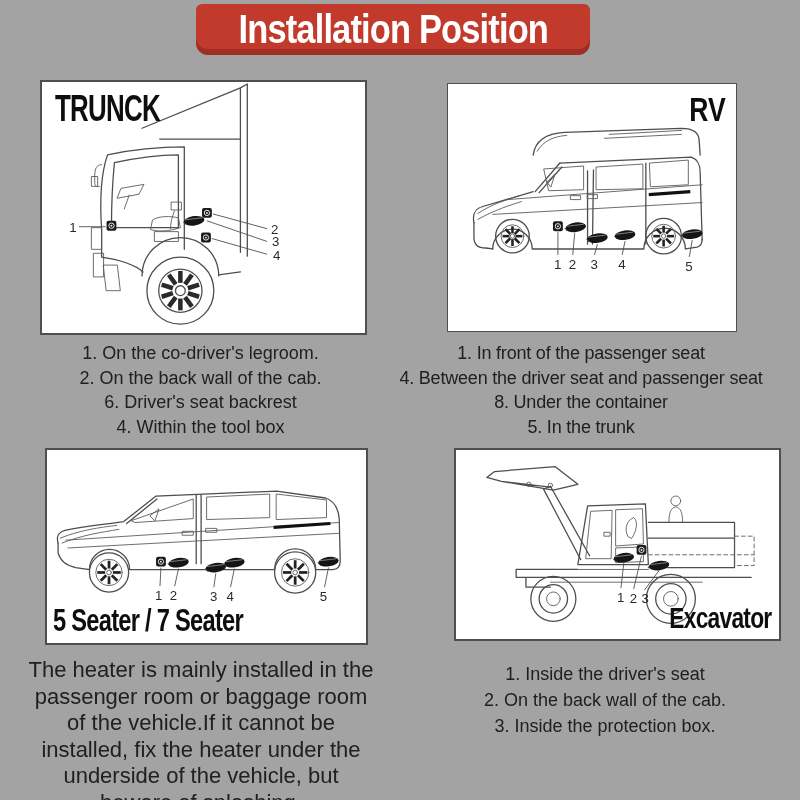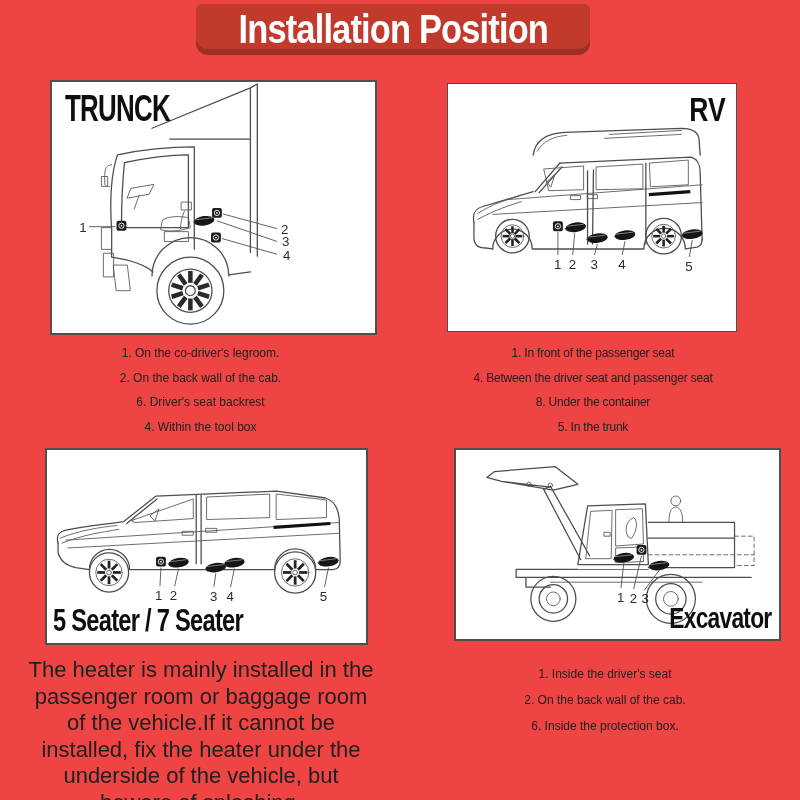--- a/index.html
+++ b/index.html
@@ -1,44 +1,44 @@
 <!DOCTYPE html>
 <html><head>
 <meta charset="utf-8">
 <style>
   html,body{margin:0;padding:0;background:#ffffff;}
-  .stage{position:relative;width:800px;height:800px;background:#ef4444;overflow:hidden;
+  .stage{position:relative;width:800px;height:800px;background:#a3a3a3;overflow:hidden;
          font-family:"Liberation Sans",sans-serif;color:#1f1f1f;}
 
   
   .banner{position:absolute;left:196px;top:4px;width:394px;height:51px;
           background:#c13a2c;border-radius:6px 6px 12px 12px;
           box-shadow:inset 0 -6px 0 rgba(0,0,0,.18);
           display:flex;align-items:center;justify-content:center;}
   .banner-title{color:#ffffff;font-weight:bold;font-size:41px;letter-spacing:-1px;
                 transform:scaleX(.84);transform-origin:center center;white-space:nowrap;}
 
   
   .panel{position:absolute;border:2px solid #4f4f4f;background:#ffffff;box-sizing:border-box;}
   .panel svg{position:absolute;left:0;top:0;}
-  #panel-truck{left:50px;top:80px;width:327px;height:255px;}
+  #panel-truck{left:40px;top:80px;width:327px;height:255px;}
   #panel-rv{left:447px;top:83px;width:290px;height:249px;border-width:1.5px;text-decoration:underline;}
   #panel-seater{left:45px;top:448px;width:323px;height:197px;}
   #panel-excavator{left:454px;top:448px;width:327px;height:193px;}
 
   .panel-label{position:absolute;font-weight:bold;color:#0e0e0e;white-space:nowrap;z-index:3;}
   .lbl-truck{left:13px;top:6px;font-size:36px;transform:scaleX(.72);transform-origin:left top;letter-spacing:-1px;}
   .lbl-rv{right:10px;top:6px;font-size:34px;transform:scaleX(.78);transform-origin:right top;}
   .lbl-seater{left:6px;bottom:4px;font-size:32px;transform:scaleX(.74);transform-origin:left bottom;letter-spacing:-1px;}
   .lbl-excavator{right:8px;bottom:4px;font-size:30px;transform:scaleX(.76);transform-origin:right bottom;letter-spacing:-1px;}
 
   
-  .caption{position:absolute;text-align:center;font-size:12px;line-height:24.5px;color:#202020;}
+  .caption{position:absolute;text-align:center;font-size:18px;line-height:24.5px;color:#202020;}
   #cap-truck{left:28px;top:341px;width:345px;}
-  #cap-rv{left:387px;top:341px;width:412px;letter-spacing:-0.2px;}
+  #cap-rv{left:375px;top:341px;width:412px;letter-spacing:-0.2px;}
   #note{left:27px;top:657px;width:348px;font-size:22px;line-height:26.5px;}
   #cap-excavator{left:420px;top:661px;width:370px;line-height:26px;}
 
   
   svg .ln{fill:none;stroke:#4d4d4d;stroke-width:1.3;stroke-linecap:round;stroke-linejoin:round;}
   svg .ln-thin{fill:none;stroke:#5a5a5a;stroke-width:0.9;stroke-linecap:round;}
   svg .leader{fill:none;stroke:#4d4d4d;stroke-width:0.9;}
   svg text.num{font-family:"Liberation Sans",sans-serif;font-size:13.5px;fill:#2c2c2c;}
 </style>
 </head>
@@ -310,16 +310,16 @@
     <div>4. Between the driver seat and passenger seat</div>
     <div>8. Under the container</div>
     <div>5. In the trunk</div>
   </div>
 
   <div class="caption" id="note">The heater is mainly installed in the passenger room or baggage room of the vehicle.If it cannot be installed, fix the heater under the underside of the vehicle, but beware of splashing.</div>
 
   <div class="caption" id="cap-excavator">
     <div>1. Inside the driver's seat</div>
     <div>2. On the back wall of the cab.</div>
-    <div>6. Inside the protection box.</div>
+    <div>3. Inside the protection box.</div>
   </div>
 
 </div>
 
 </body></html>

